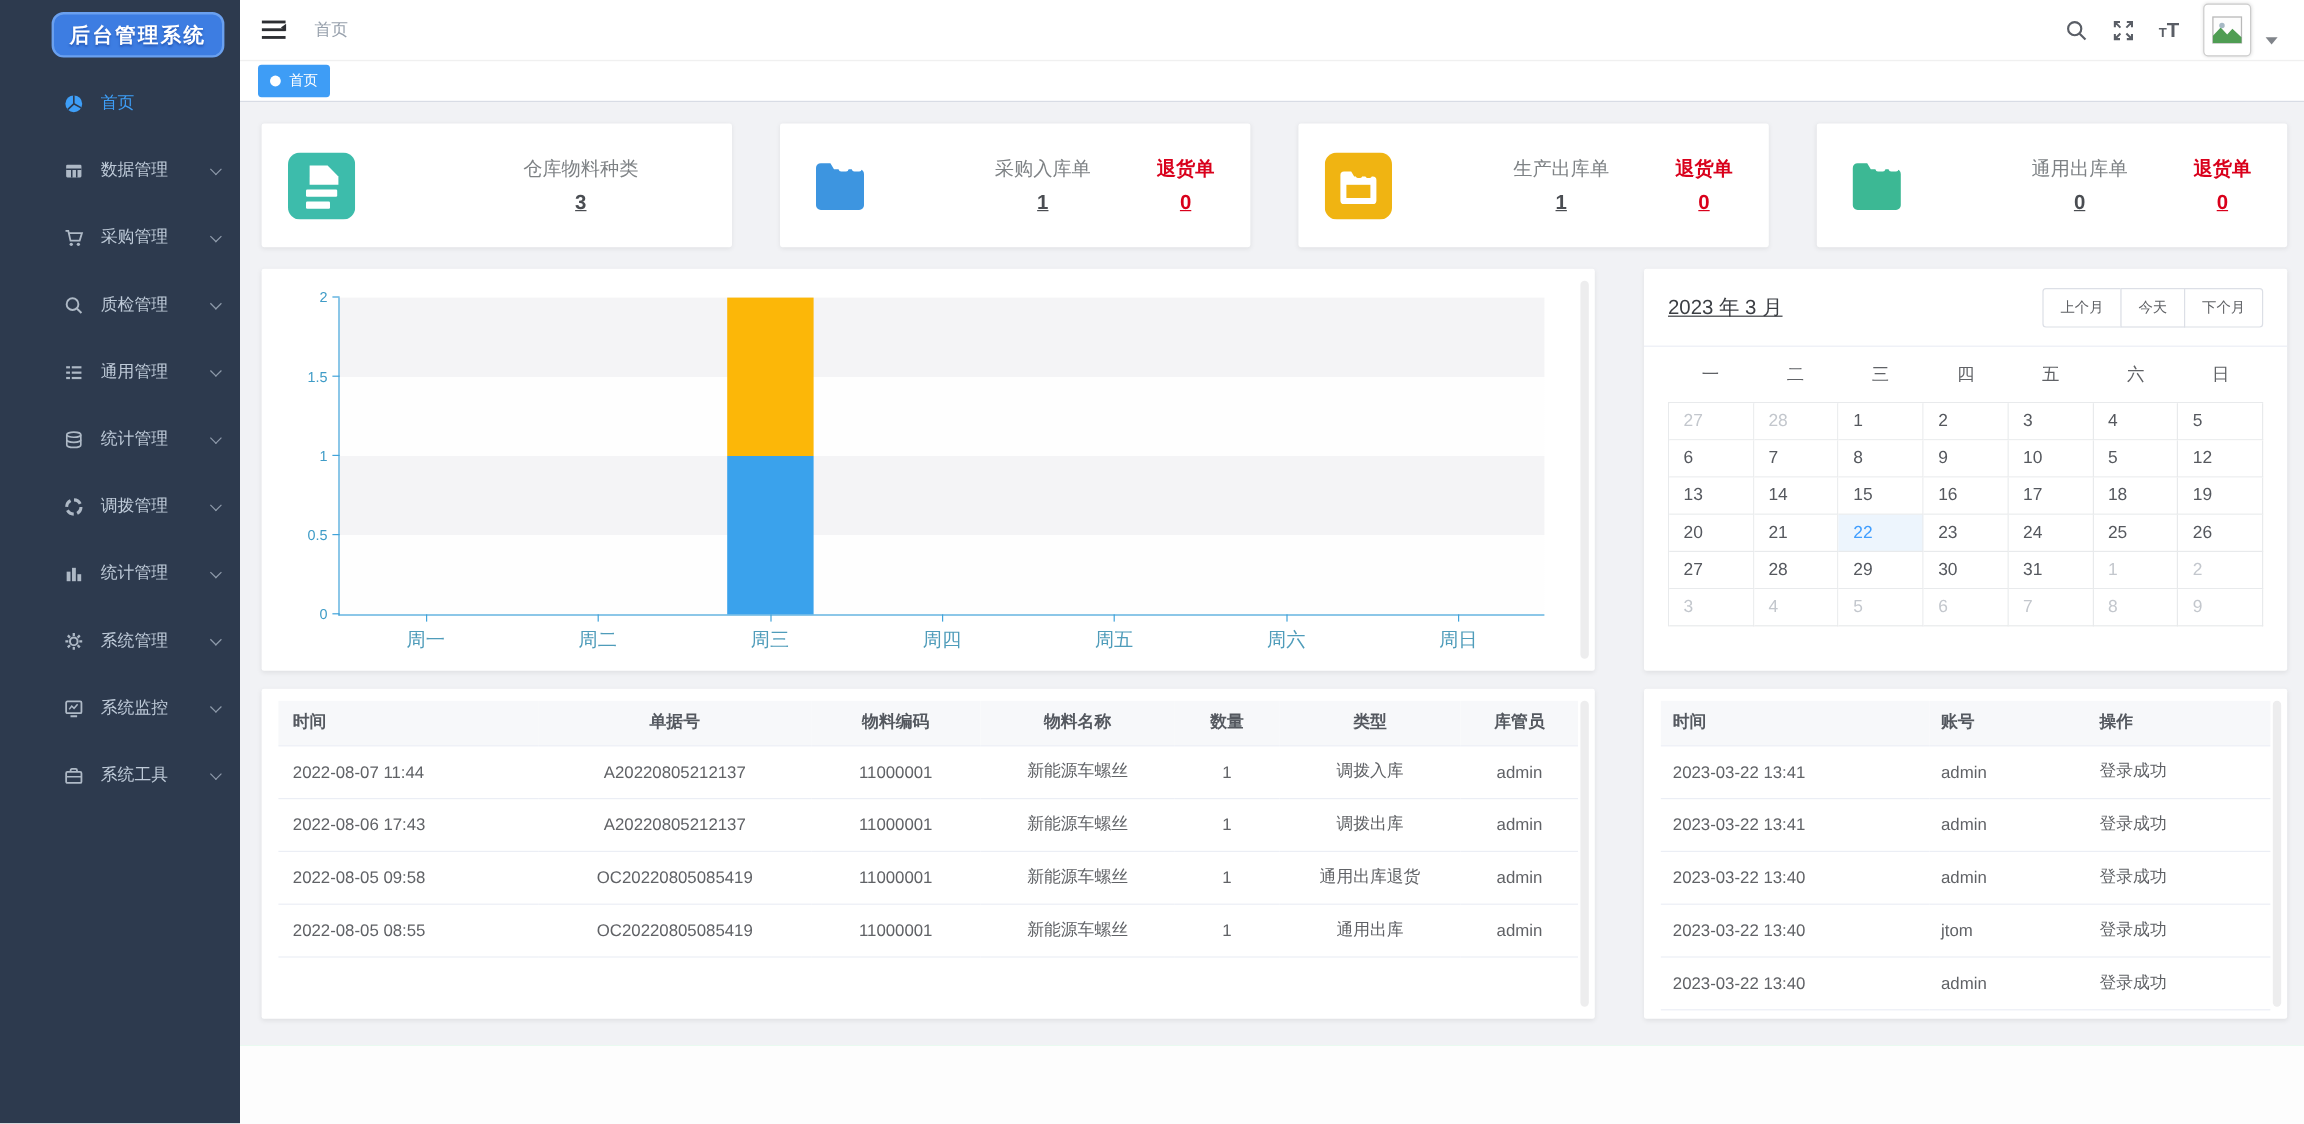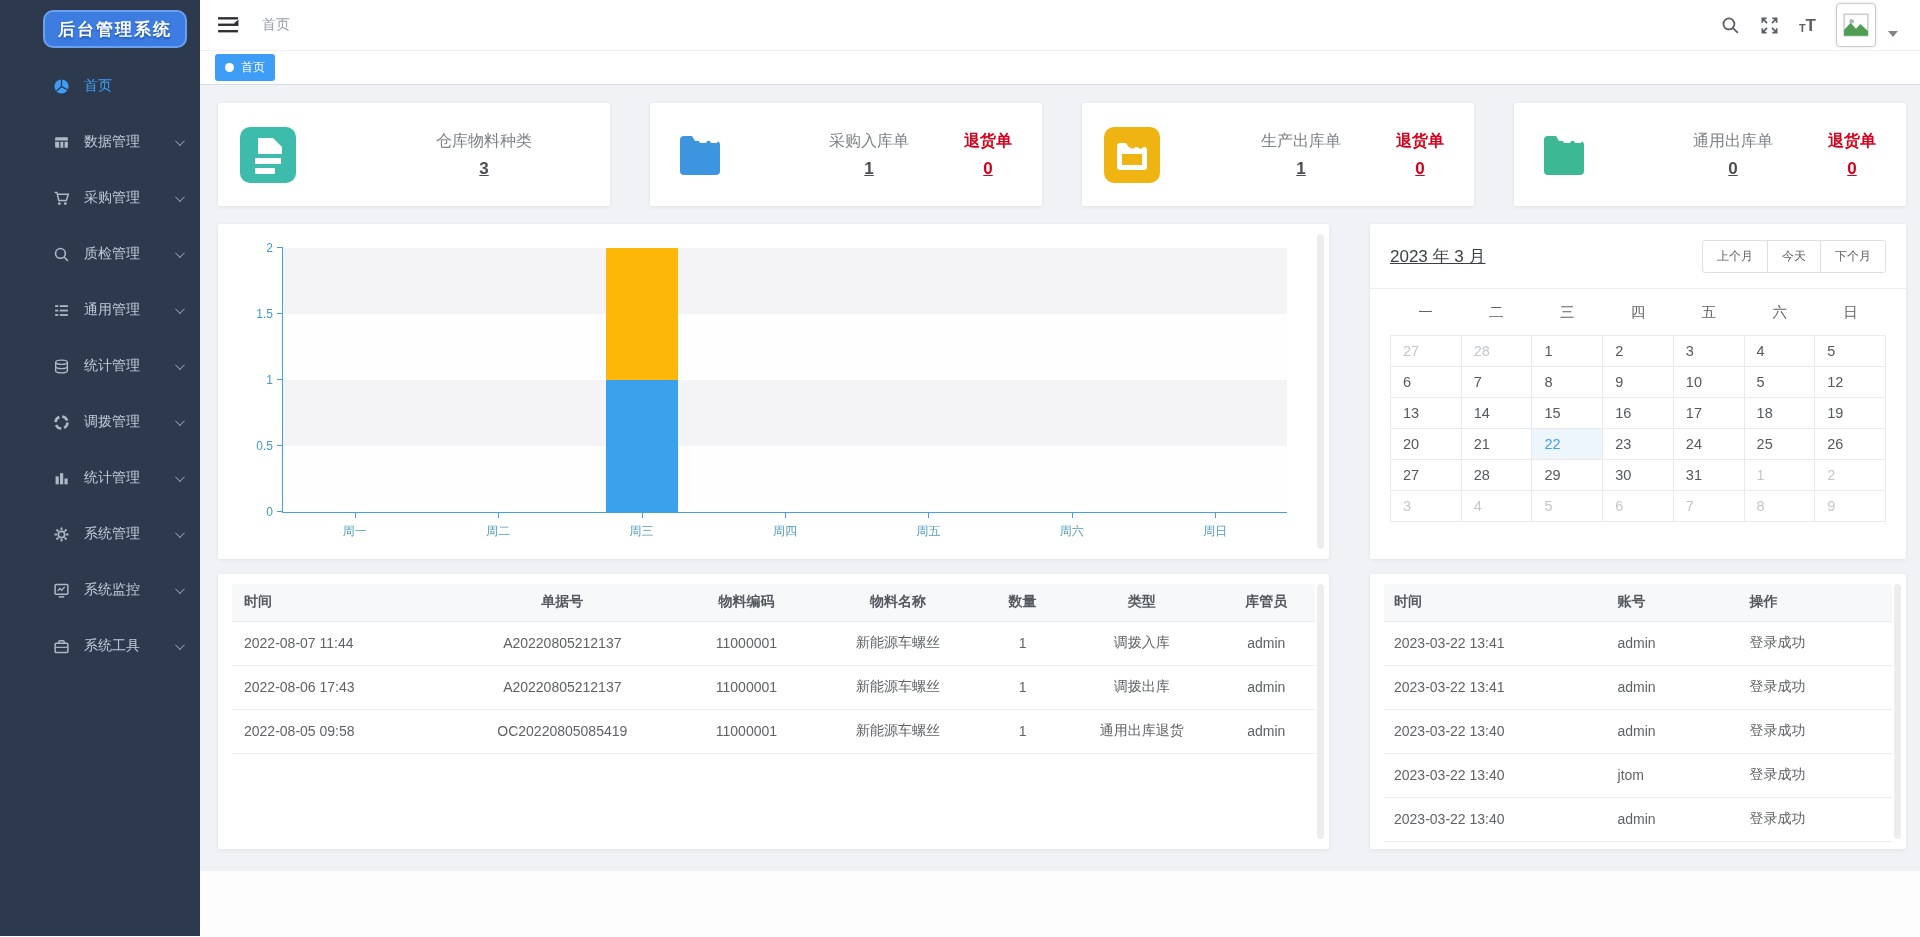--- a/index.html
+++ b/index.html
@@ -55,21 +55,21 @@
   .stat-return .stat-value { color:#d9001b; }
 
   
   .chart-card { flex:0 0 1111px; position:relative; }
   .plot { position:absolute; left:64px; right:42px; top:24px; bottom:46px;
           border-left:1px solid #41a3da; border-bottom:1px solid #41a3da;
           background:linear-gradient(to bottom,#f4f4f6 0 25%,#fefefe 25% 50%,#f4f4f6 50% 75%,#fefefe 75% 100%); }
   .ylab { position:absolute; left:-62px; width:52px; text-align:right; transform:translateY(50%); color:#3f9cc7; font-size:12px; }
   .ytick { position:absolute; left:-6px; width:6px; height:1px; background:#41a3da; }
   .xtick { position:absolute; top:100%; width:1px; height:6px; background:#41a3da; }
-  .xlab { position:absolute; top:calc(100% + 11px); transform:translateX(-50%); color:#4f9cba; font-size:12px; white-space:nowrap; }
+  .xlab { position:absolute; top:calc(100% + 11px); transform:translateX(-50%); color:#4f9cba; font-size:16px; white-space:nowrap; }
   .bar-seg { position:absolute; width:72px; left:calc(35.7143% - 36px); }
   .bar-blue { bottom:0; height:50%; background:#3aa2ec; }
   .bar-yellow { bottom:50%; height:50%; background:#fcb708; }
   .vscroll { position:absolute; right:5px; top:10px; bottom:10px; width:7px; background:#ededee; border-radius:4px; }
 
   
   .cal-card { flex:1; padding:16px 20px 0; }
   .cal-head { display:flex; align-items:center; }
   .cal-title { font-size:17px; color:#3b3e43;text-decoration:underline; }
   .btn-group { margin-left:auto; display:flex;border-radius:15px; }
@@ -505,20 +505,29 @@
               </tr>
               <tr>
                 <td>2022-08-05 09:58</td>
                 <td>OC20220805085419</td>
                 <td>11000001</td>
                 <td>新能源车螺丝</td>
                 <td>1</td>
                 <td>通用出库退货</td>
                 <td>admin</td>
               </tr>
+              <tr>
+                <td>2022-08-05 08:55</td>
+                <td>OC20220805085419</td>
+                <td>11000001</td>
+                <td>新能源车螺丝</td>
+                <td>1</td>
+                <td>通用出库</td>
+                <td>admin</td>
+              </tr>
             </tbody>
           </table>
           <span class="vscroll"></span>
         </div>
 
         <div class="card log-card">
           <table class="rt">
             <colgroup>
                 <col style="width:44%">
                 <col style="width:26%">

